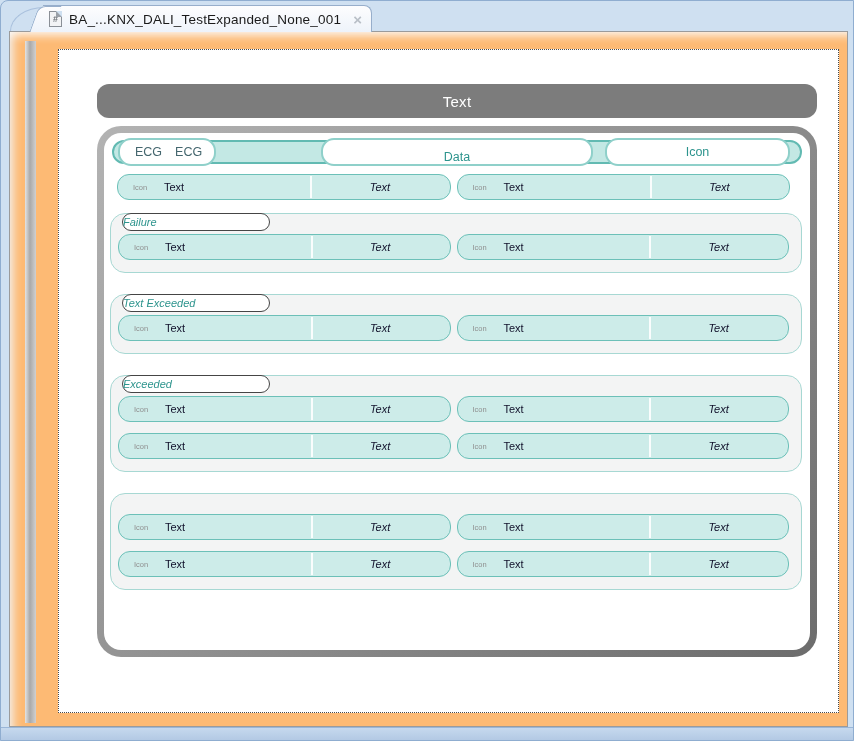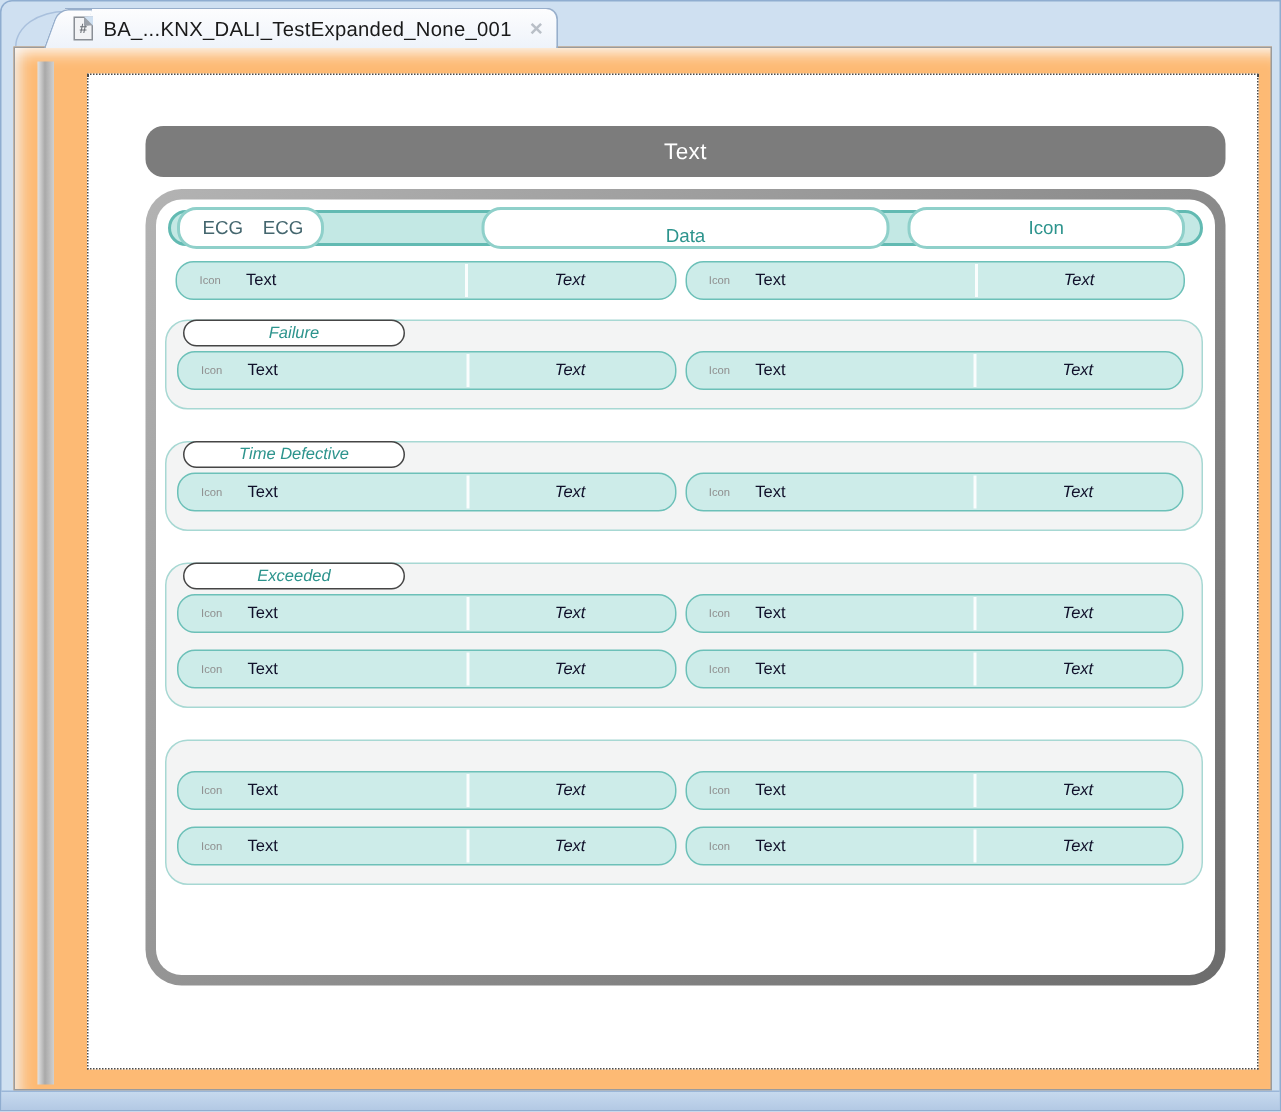--- a/index.html
+++ b/index.html
@@ -75,21 +75,21 @@
   .divider  { position:absolute; left:58%; top:1px; bottom:1px; width:2px;
               background:rgba(255,255,255,.9); }
   .val-lbl  { position:absolute; left:58%; right:0; top:50%; transform:translateY(-50%);
               text-align:center; font-size:11px; font-style:italic; color:#10102a; }
 
   
   .group-wrap { position:relative; margin:21px 8px 0 6px; }
   .group-wrap.first { margin-top:13px; }
   .group-label { position:absolute; left:12px; top:0; width:148px; height:18px; z-index:2;
                  background:#ffffff; border:1.5px solid #454545; border-radius:999px;
-                 display:flex; align-items:center; justify-content:center;
+                 display:flex; align-items:center; 
                  font-size:11px; font-style:italic; color:#2d948d; }
   .group-box { margin-top:9px; background:#f3f4f4; border:1px solid #a7d8d3;
                border-radius:15px; padding:20px 12px 12px 7px; }
   .group-box .row + .row { margin-top:11px; }
 
   .bottom-strip { position:absolute; left:0; right:0; bottom:0; height:13px;
                   background:linear-gradient(#c6d9ee,#b3c9e4); border-top:1px solid #9ab6d8; }
 </style>
 </head>
 <body>
@@ -164,21 +164,21 @@
     <span class="txt-lbl">Text</span>
     <span class="divider"></span>
     <span class="val-lbl">Text</span>
   </div>
 </div>
                 </div>
   </div>
 
   <div class="group-wrap">
     <div class="group-label">
-      <span>Time Defective</span>
+      <span>Text Exceeded</span>
     </div>
     <div class="group-box">
                   <div class="row">
   <div class="item">
     <span class="icon-lbl">Icon</span>
     <span class="txt-lbl">Text</span>
     <span class="divider"></span>
     <span class="val-lbl">Text</span>
   </div>
 

